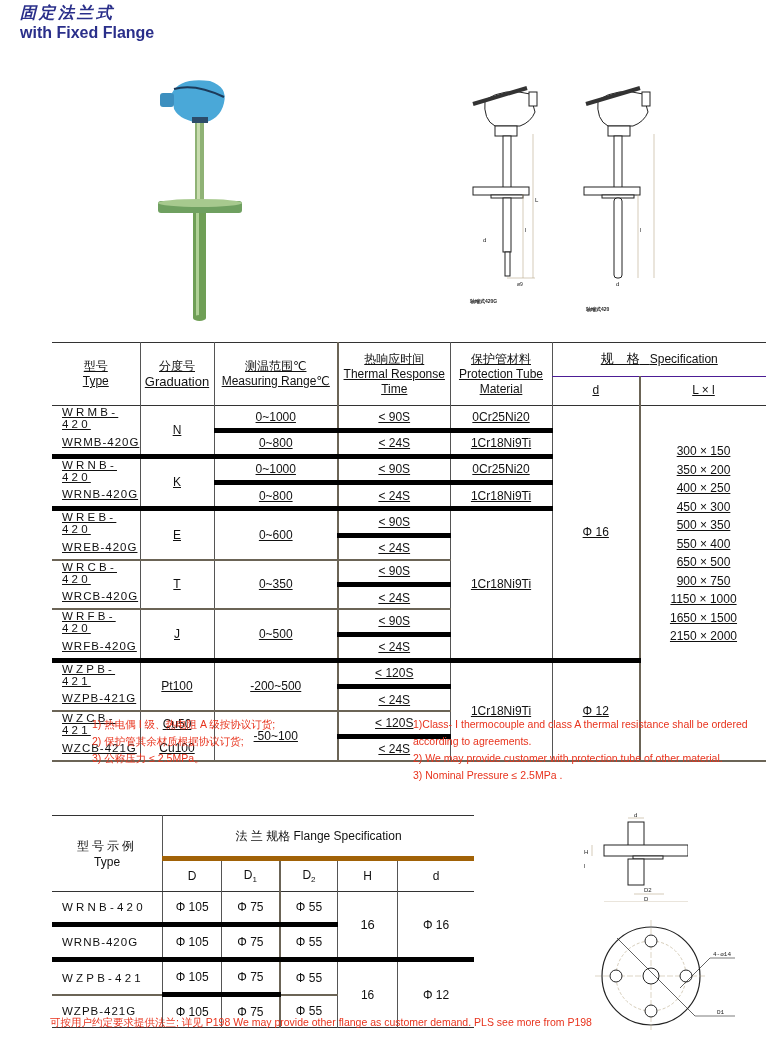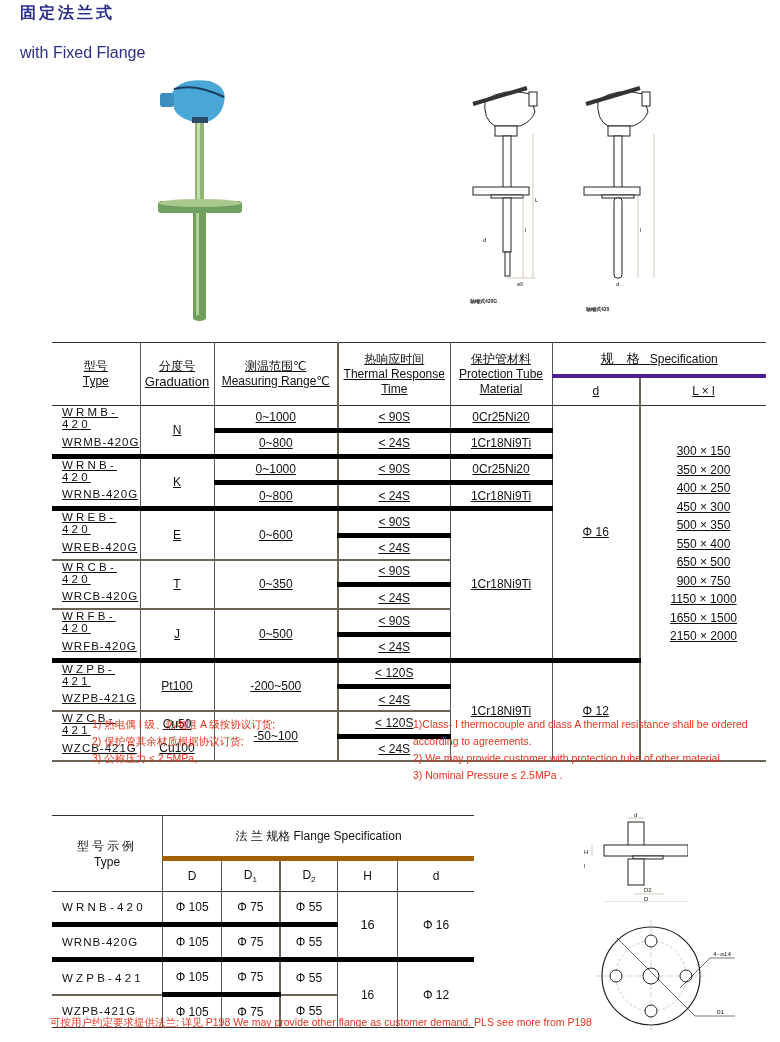--- a/index.html
+++ b/index.html
@@ -1,21 +1,21 @@
 <!DOCTYPE html>
 <html><head>
 <meta charset="utf-8">
 <style>
   html, body { margin: 0; padding: 0; background: #ffffff; }
   body { width: 780px; height: 1042px; position: relative; overflow: hidden;
          font-family: "Liberation Sans", "DejaVu Sans", sans-serif; color: #111; }
   .title-cn { position: absolute; left: 20px; top: 3px; font-size: 16px; font-weight: bold;
-              color: #2a2f8a; letter-spacing: 3px; }
-  .title-en { position: absolute; left: 20px; top: 24px; font-size: 16px; font-weight: normal;
-              color: #2a2f8a; margin-top: 20px; }
+              color: #2a2f8a; letter-spacing: 3px; font-style: italic; }
+  .title-en { position: absolute; left: 20px; top: 24px; font-size: 16px; font-weight: bold;
+              color: #2a2f8a; }
 
   
   .photo { position: absolute; left: 150px; top: 75px; width: 100px; height: 250px; }
   .drawing { position: absolute; }
   .caption { position: absolute; font-size: 5px; font-weight: bold; color: #222; }
 
   table { border-collapse: collapse; position: absolute; }
   td, th { font-weight: normal; text-align: center; vertical-align: middle; padding: 0; }
 
   
@@ -133,21 +133,21 @@
     <th rowspan="2" class="vb2">
       <div>热响应时间</div>
       <div>Thermal Response</div>
       <div>Time</div>
     </th>
     <th rowspan="2" class="vb">
       <div>保护管材料</div>
       <div>Protection Tube</div>
       <div>Material</div>
     </th>
-    <th colspan="2" class="vb" style="border-bottom:4px solid #4c1d95">
+    <th colspan="2" class="vb" style="border-bottom:1px solid #4c1d95">
       <span style="font-size:13px">规　格</span>&nbsp;&nbsp;
       <span>Specification</span>
     </th>
   </tr>
   <tr class="hdr" style="height:26px">
     <th class="vb">d</th>
     <th class="vb2">L × l</th>
   </tr>
 
   <tr>

